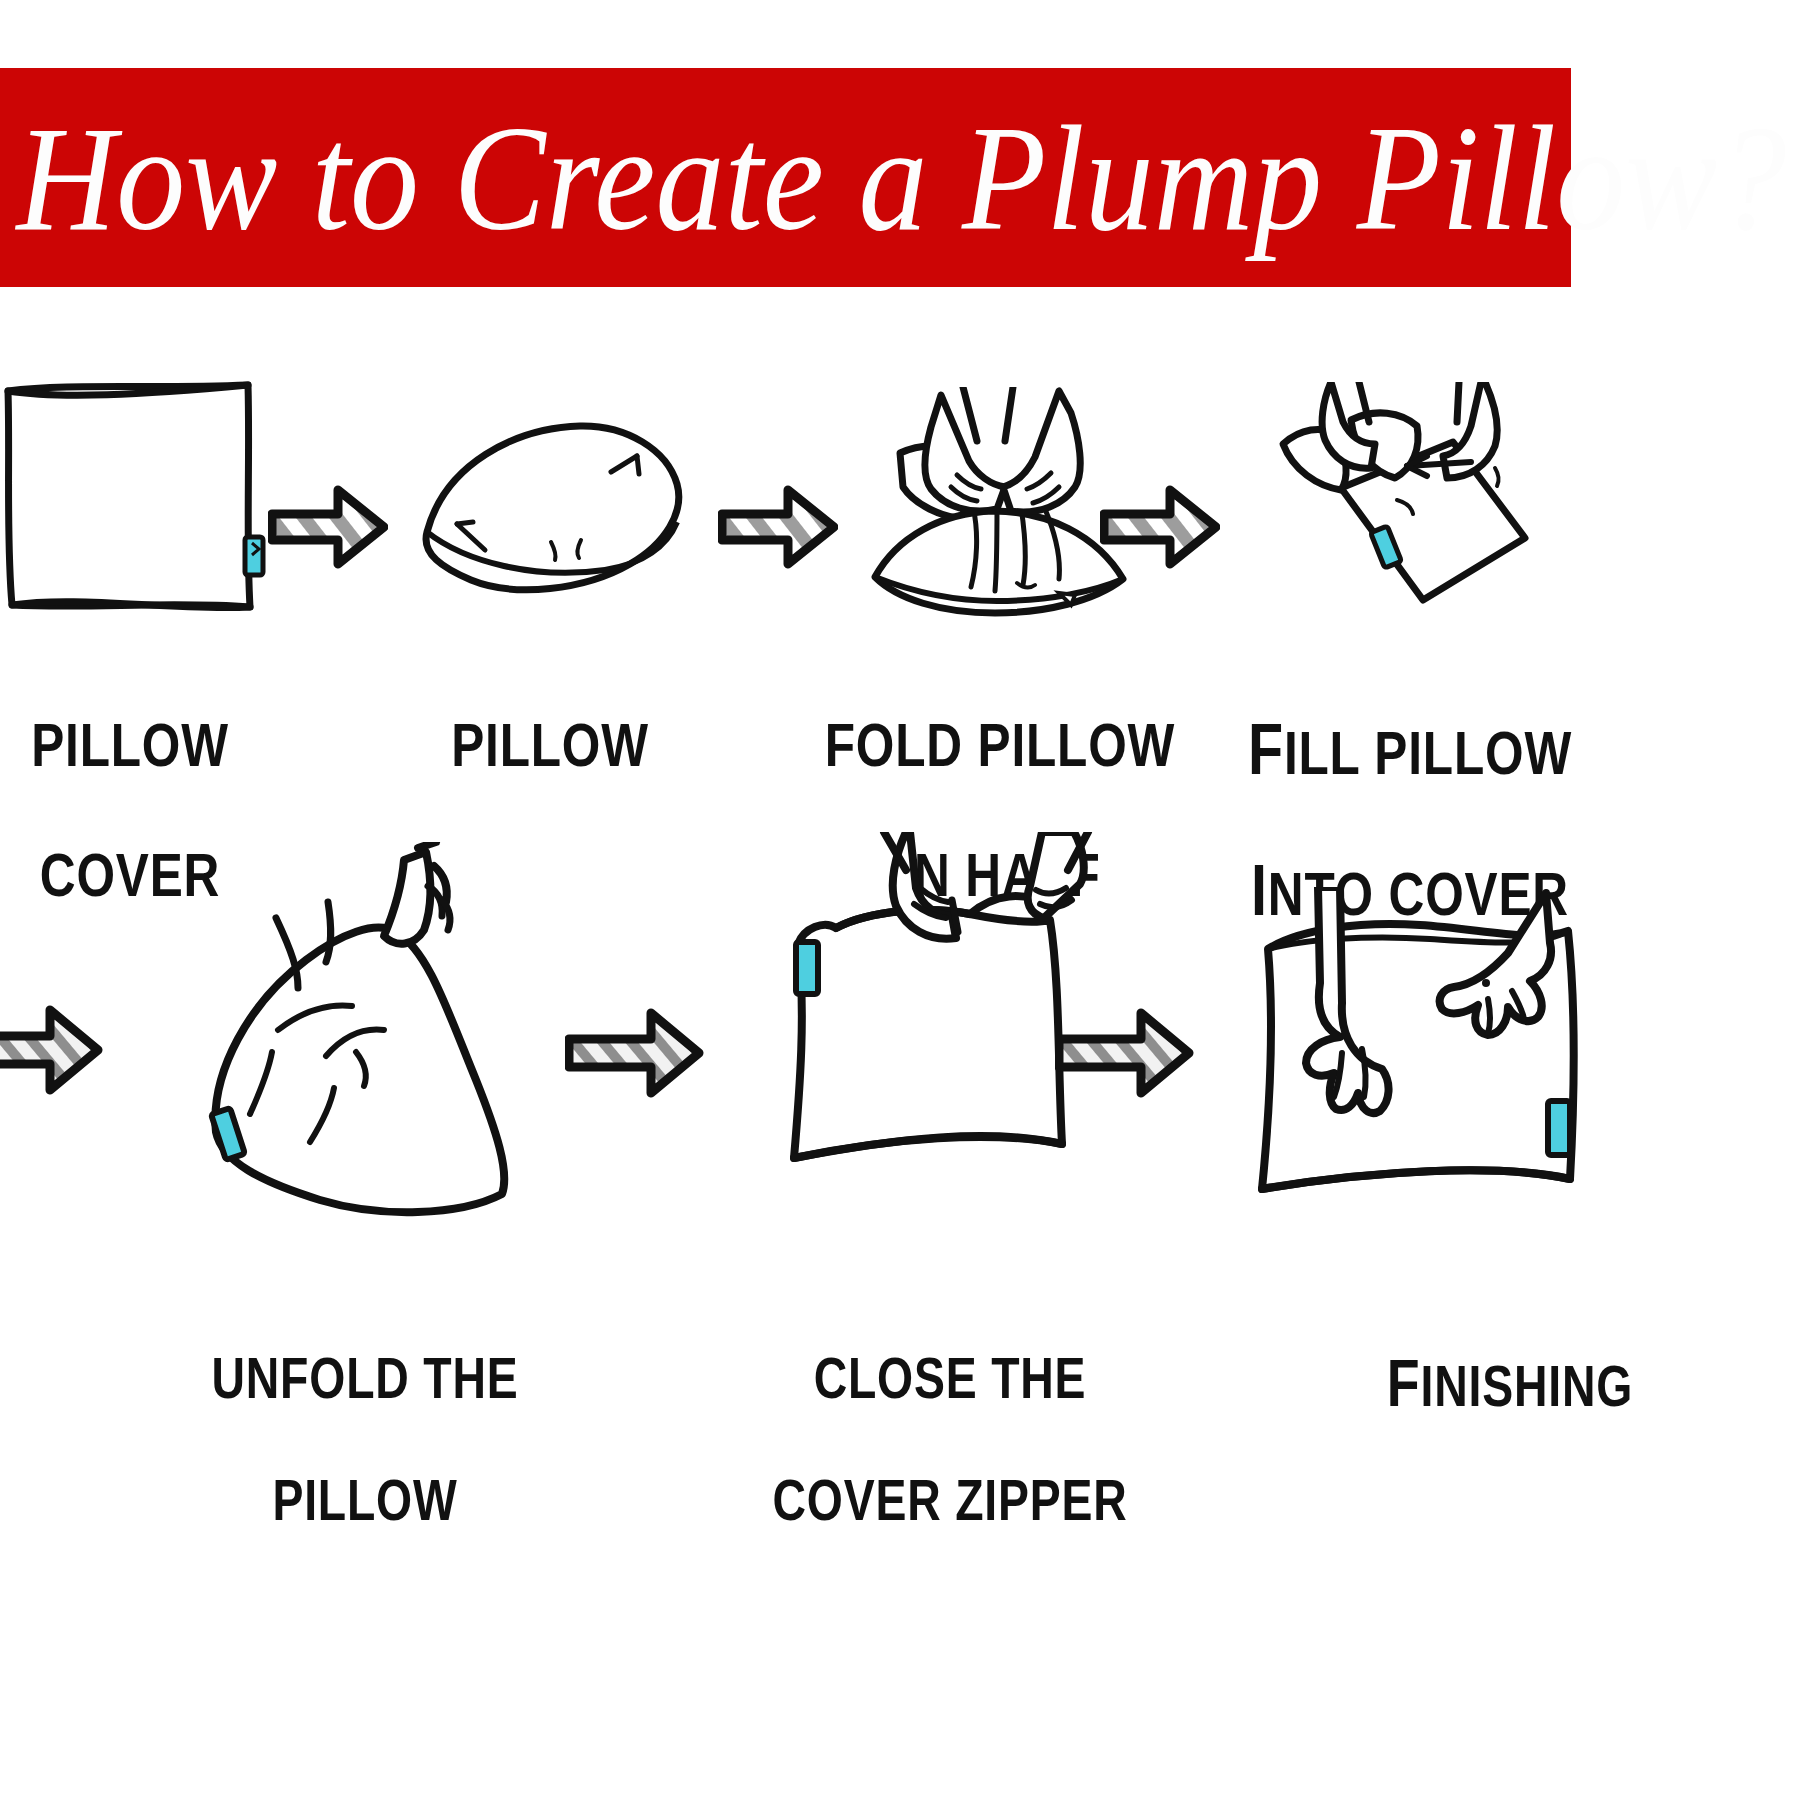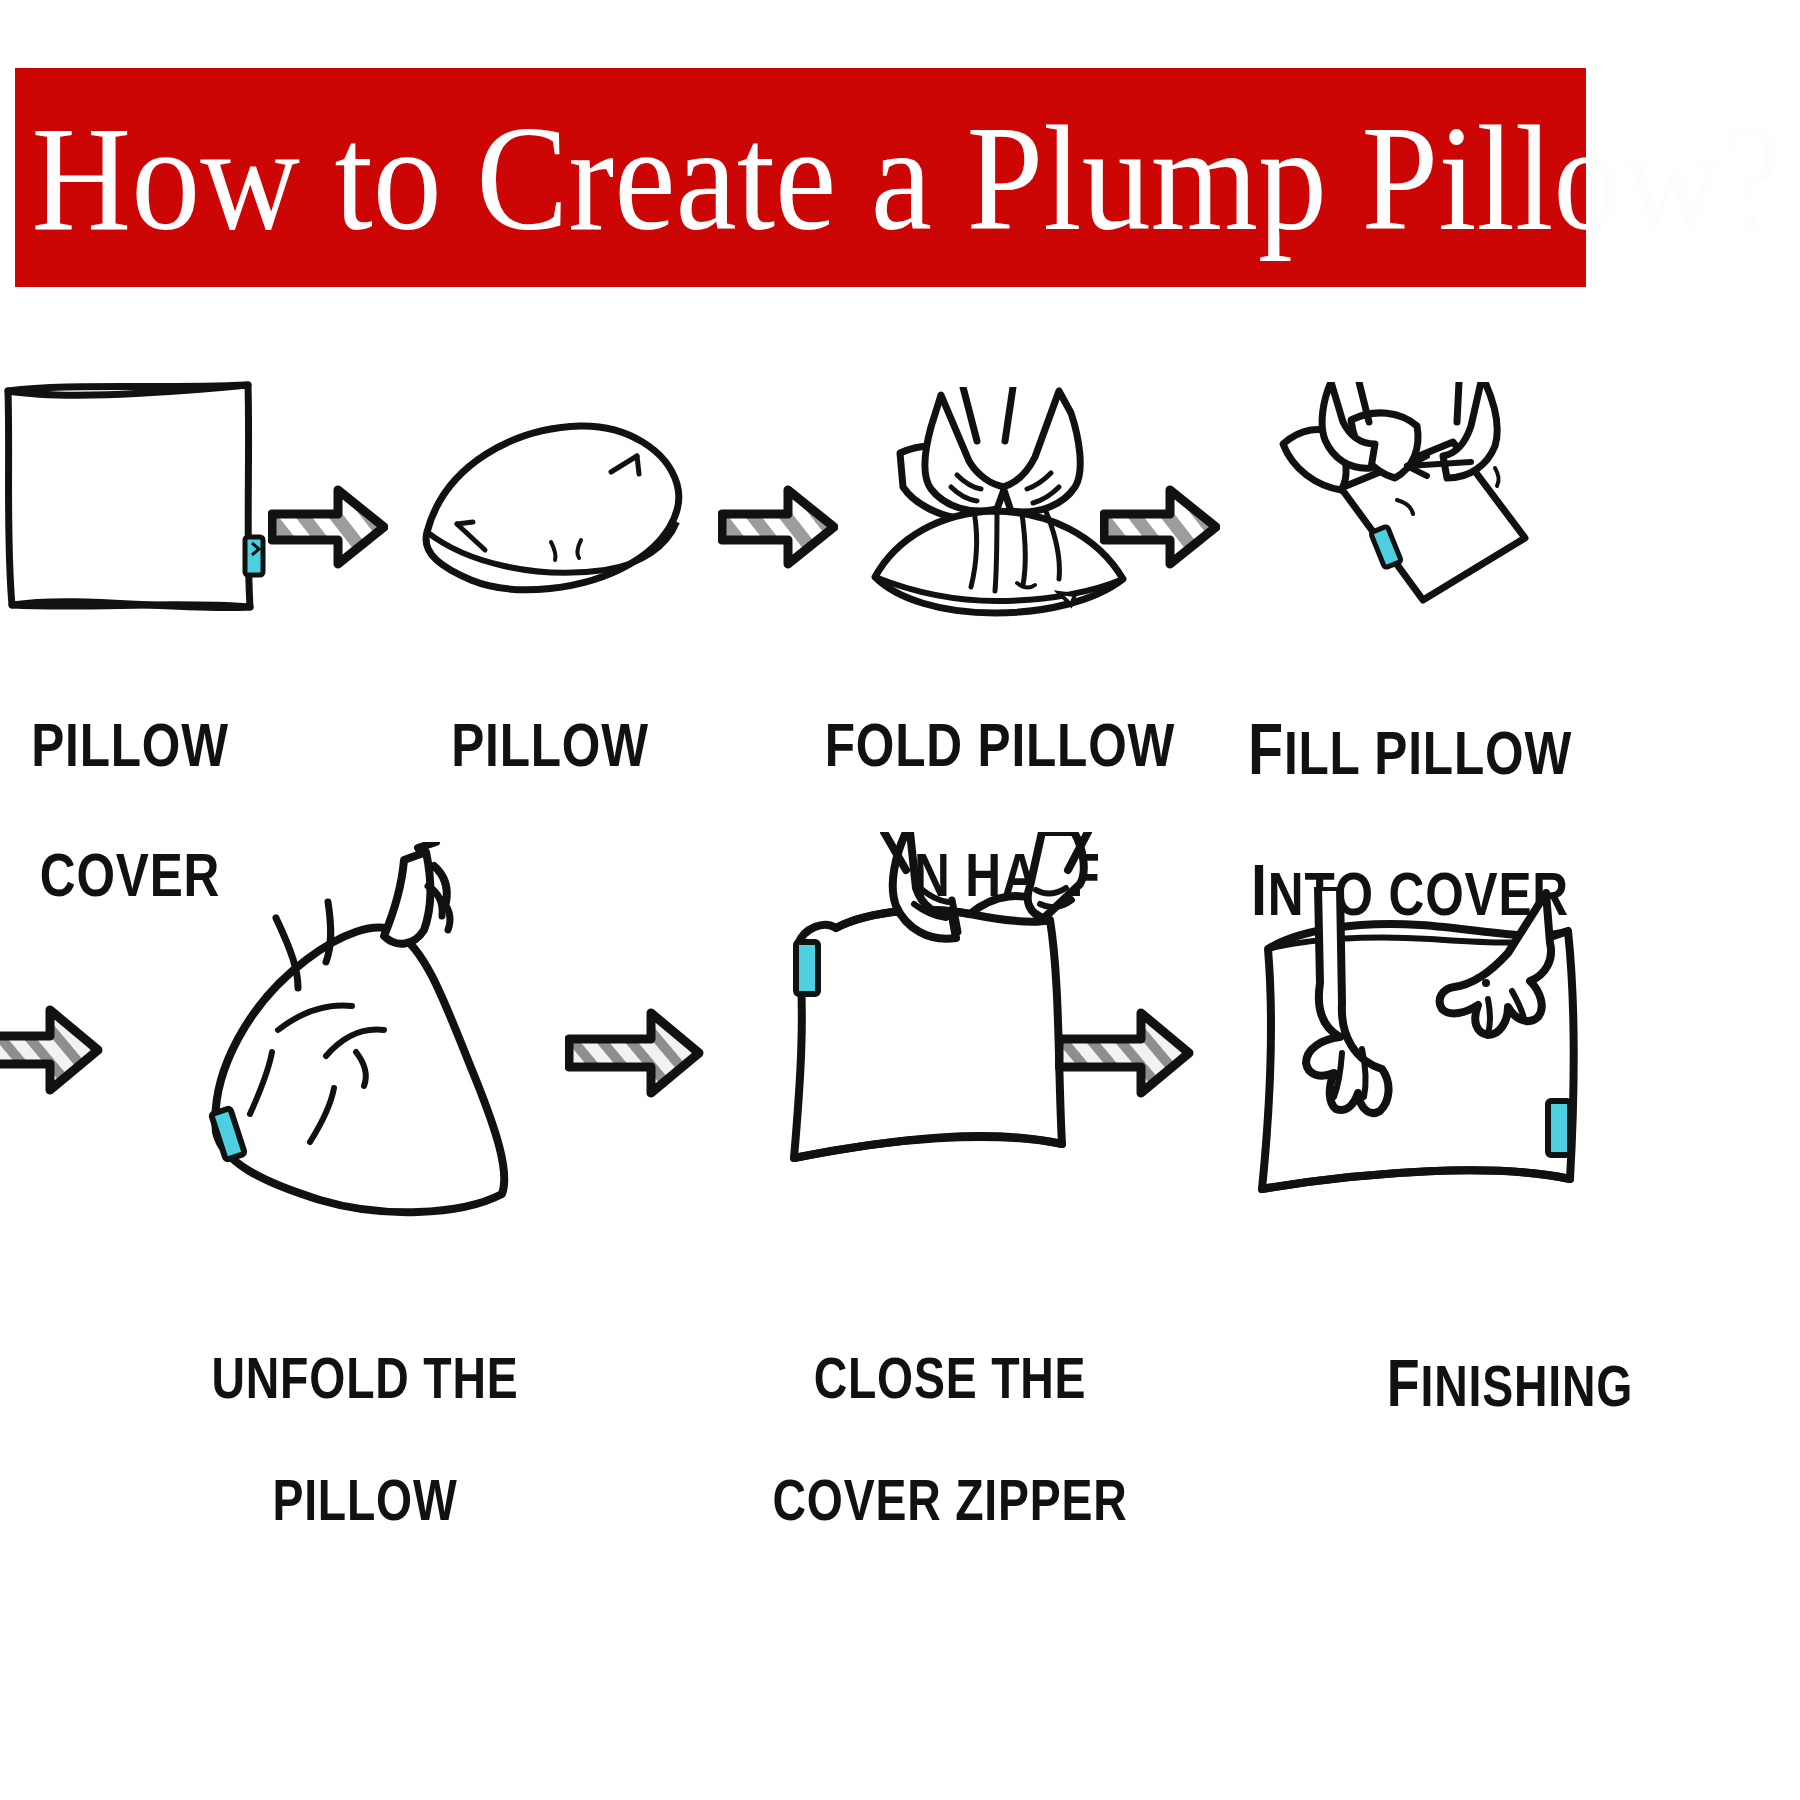--- a/index.html
+++ b/index.html
@@ -7,24 +7,24 @@
   body {
     background:#ffffff;
     font-family:"Liberation Sans", sans-serif;
     overflow:hidden;
     position:relative;
   }
 
   
   .banner{
     position:absolute;
-    left:15px; top:68px;
+    left:0; top:68px;
     width:1571px; height:219px;
     background:#cc0505;
-    display:flex; align-items:center; justify-content:flex-start;
+    display:flex; align-items:center; justify-content:flex-start;font-style:italic;
   }
   .banner-title{
     font-family:"Liberation Serif", serif;
     color:#fdfdfd;
     font-size:150px;
     line-height:1;
     font-weight:400;
     letter-spacing:0px;
     transform:scaleX(0.92);
     transform-origin:left center;

